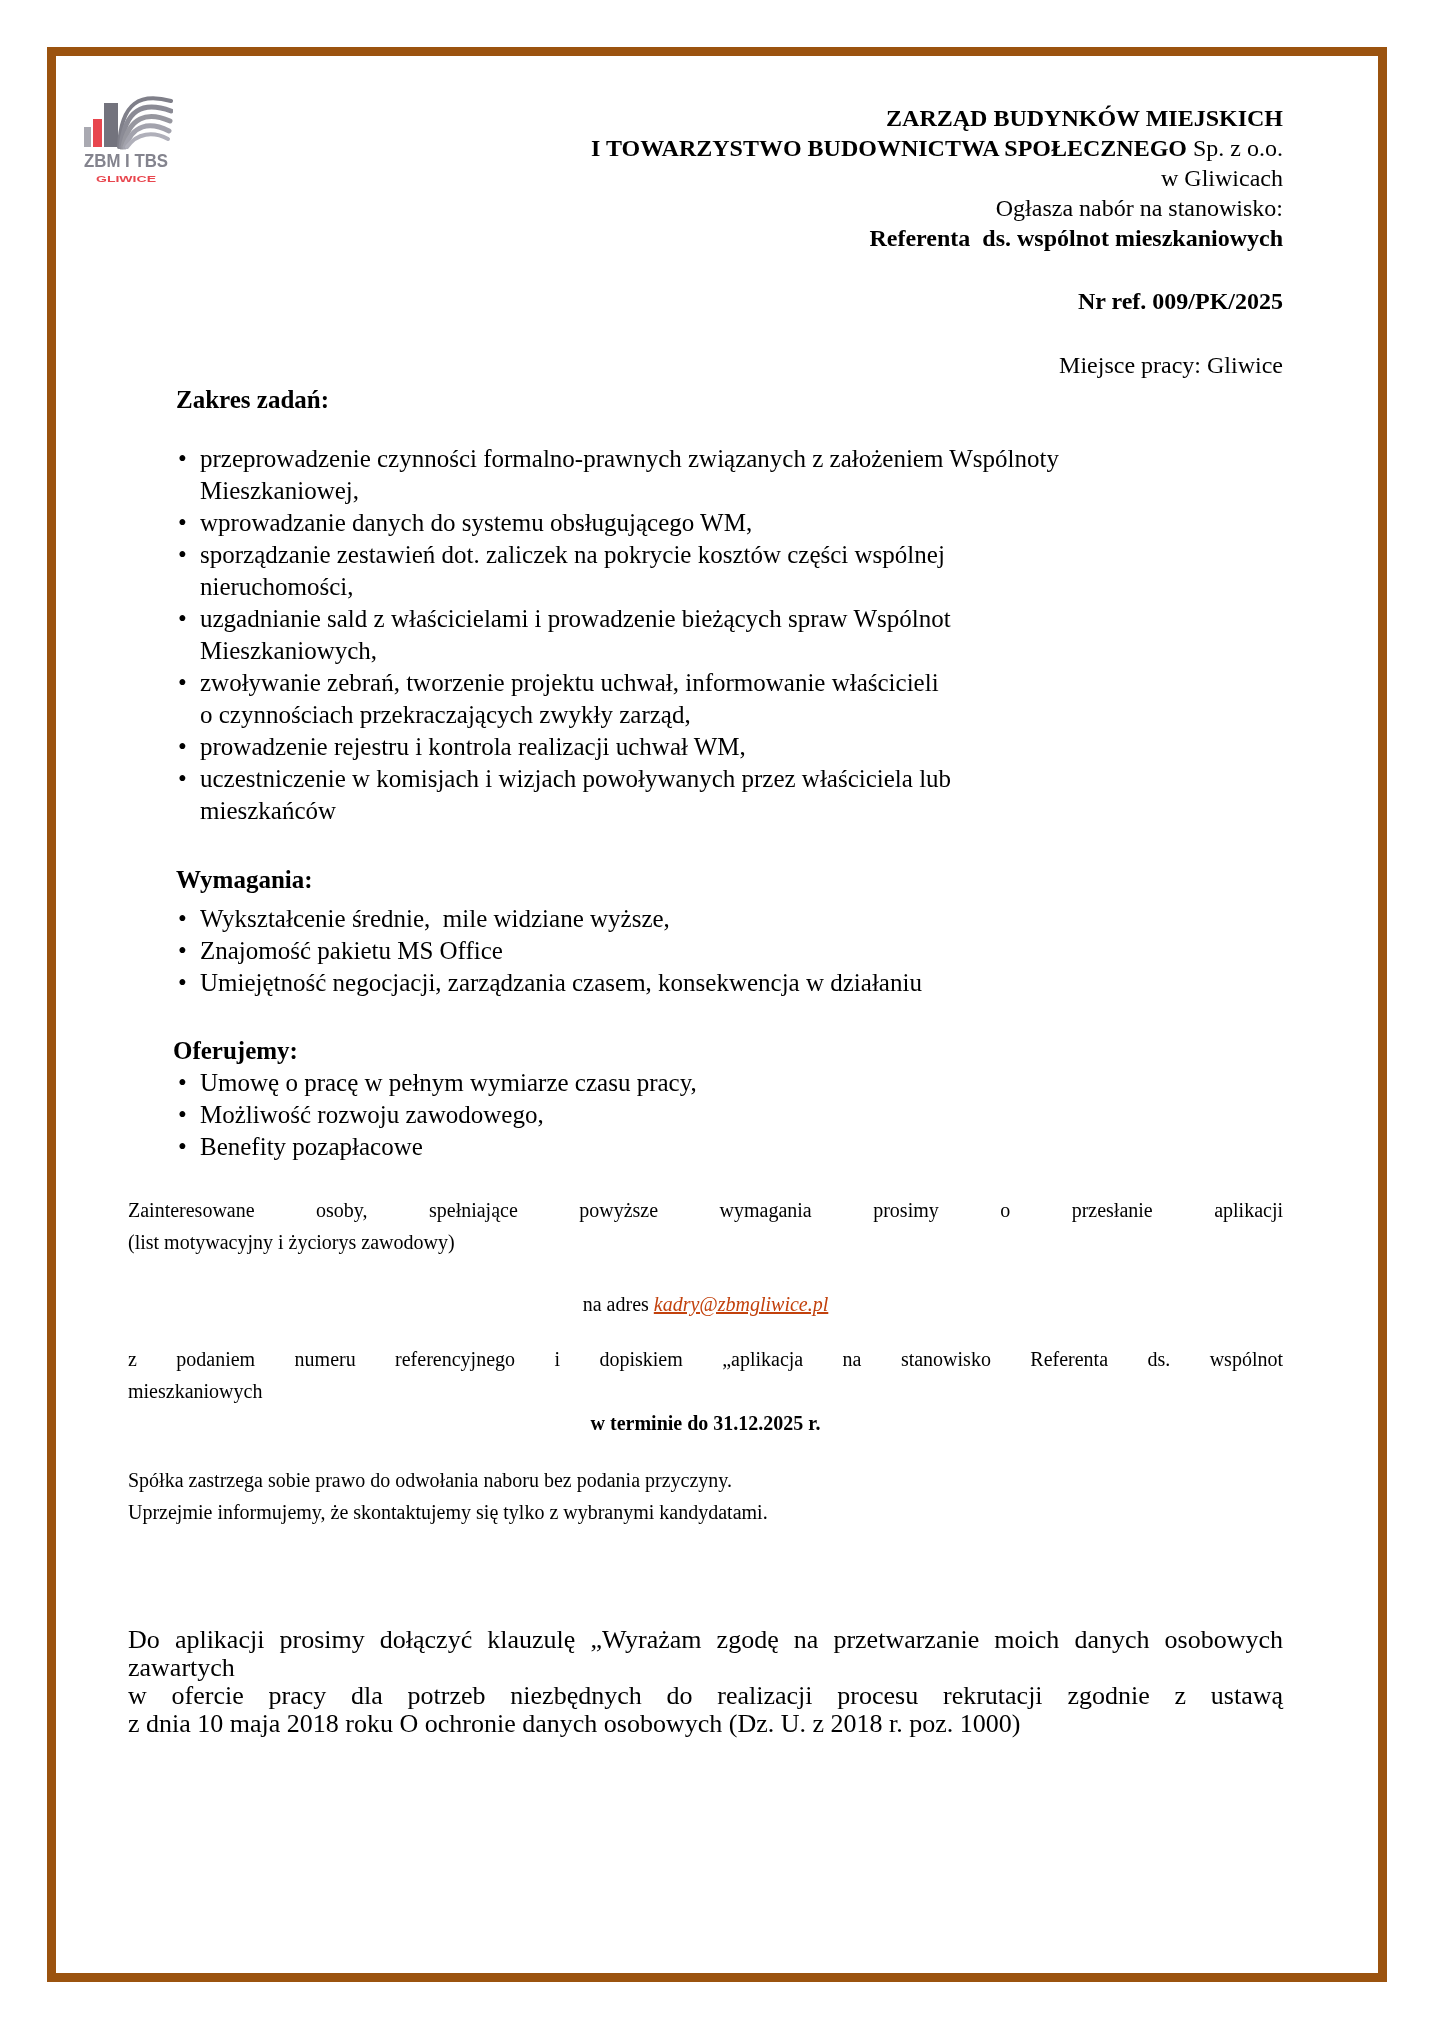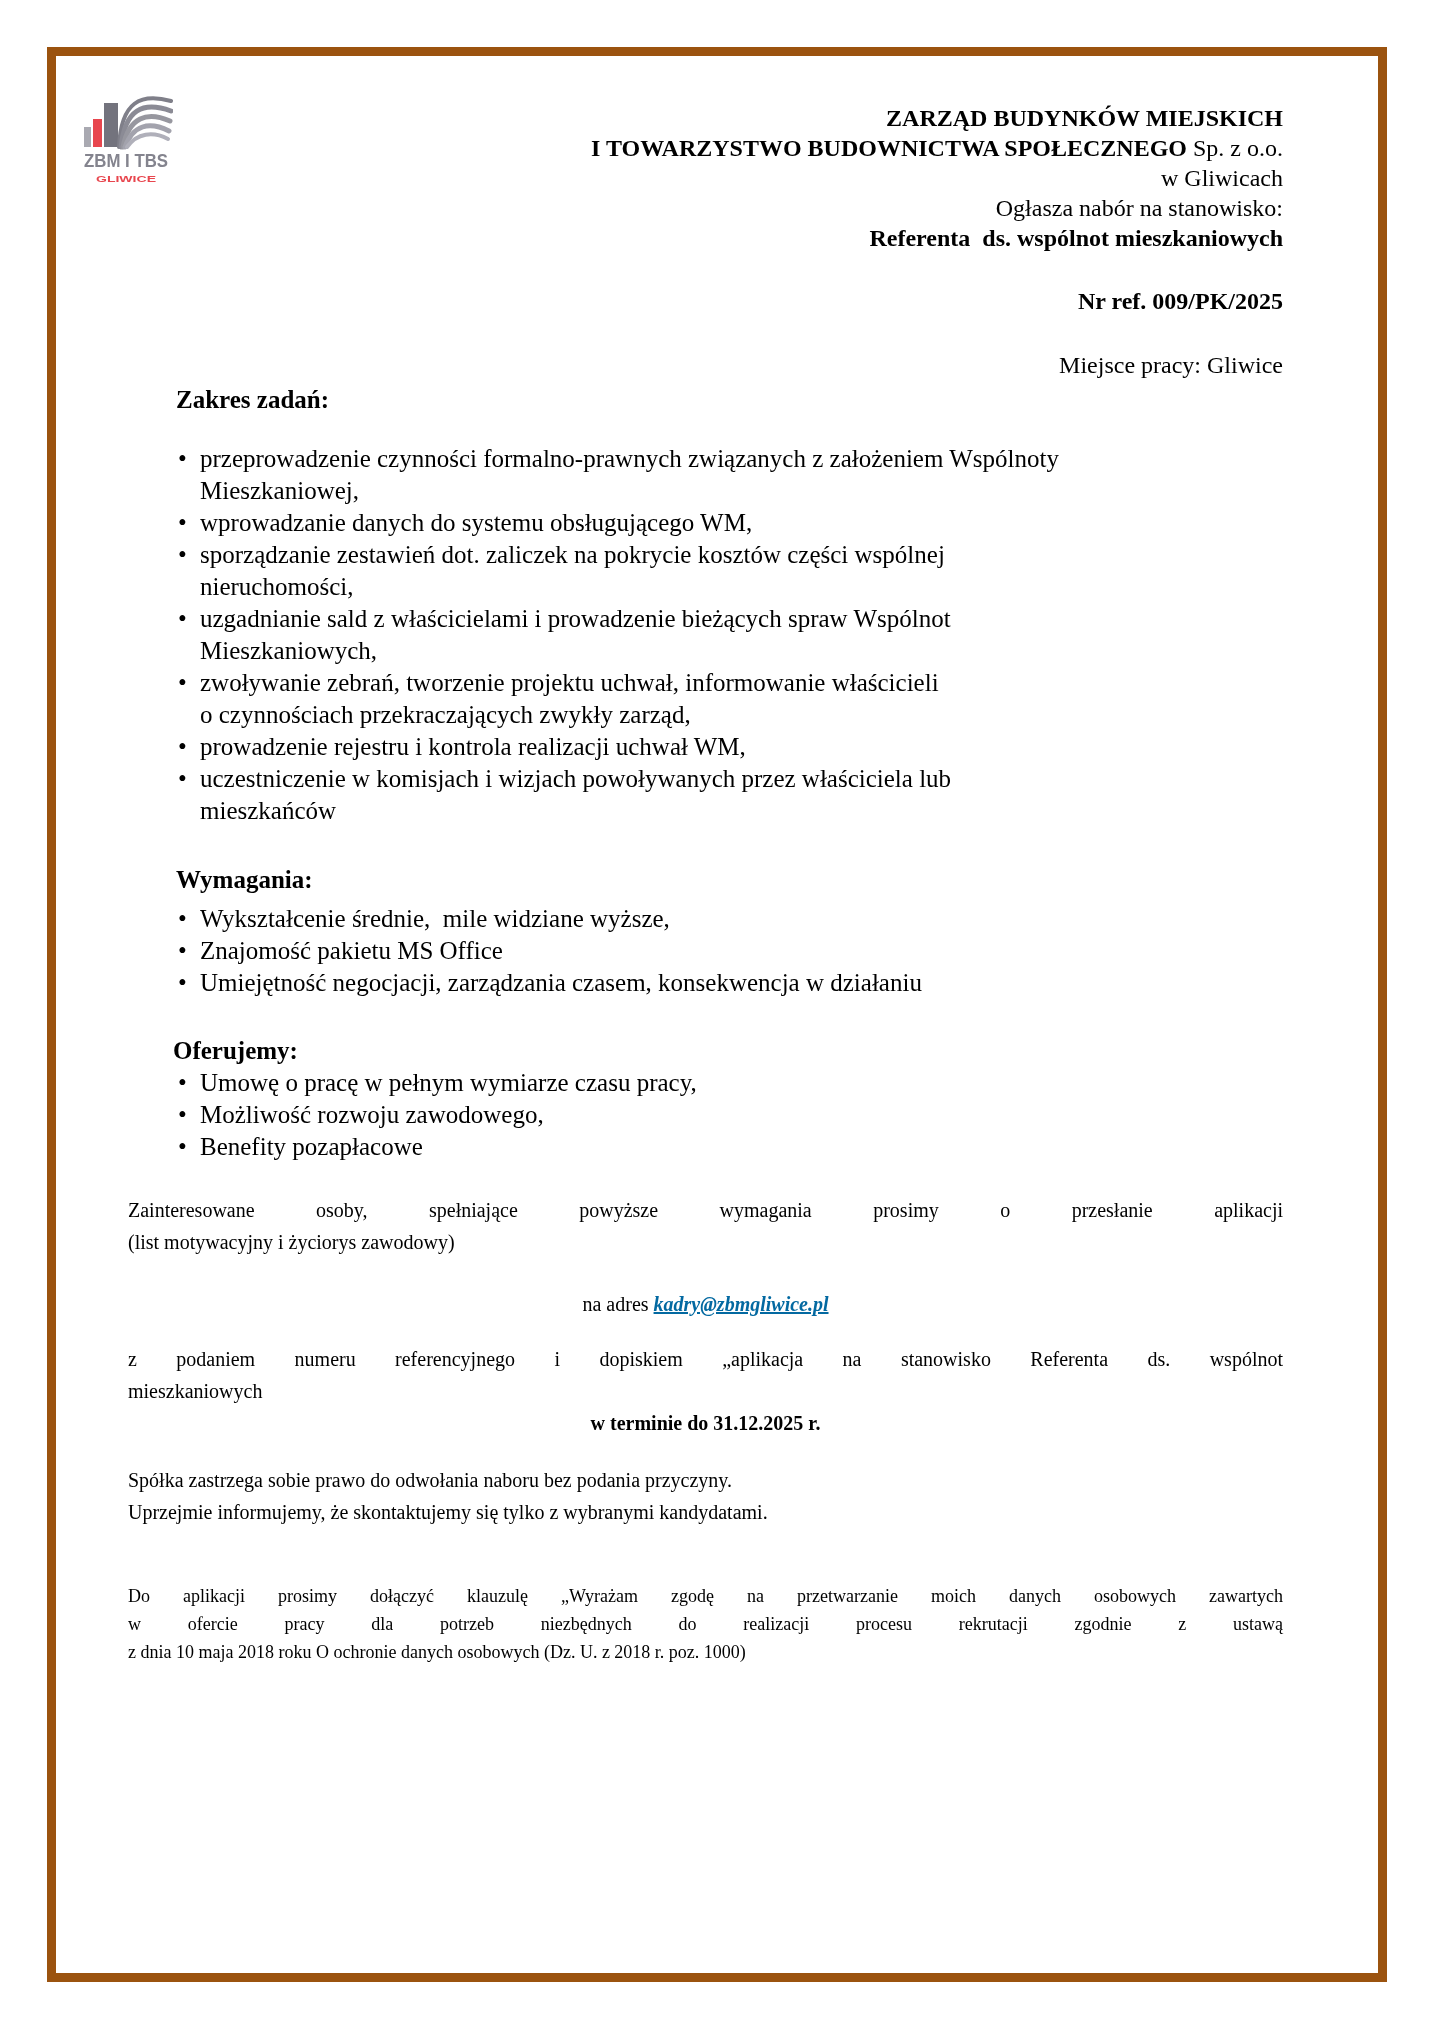--- a/index.html
+++ b/index.html
@@ -47,28 +47,28 @@
   }
   
   .para { font-size:20px; line-height:32px; }
   .intro { margin-top:31px; }
   .email-line { margin-top:30px; text-align:center; }
   .note { margin-top:23px; }
   .jline { text-align:justify; text-align-last:justify; }
   .deadline { text-align:center; font-weight:bold; }
   .disclaimers { margin-top:25px; }
   .email-link {
-    color:#0369a1;
-    font-weight:bold; font-style:italic;
+    color:#c2410c;
+    font-weight:normal; font-style:italic;
     text-decoration:underline;
     cursor:pointer;
     text-align:right;
   }
   
-  .gdpr { margin-top:54px; font-size:18px; line-height:28px; }
+  .gdpr { margin-top:98px; font-size:26px; line-height:28px; }
 </style>
 </head>
 <body>
 
 <div class="page">
   <div class="frame">
 
     <div class="logo">
       <svg viewBox="0 0 90 100" width="90" height="100">
         <g>

